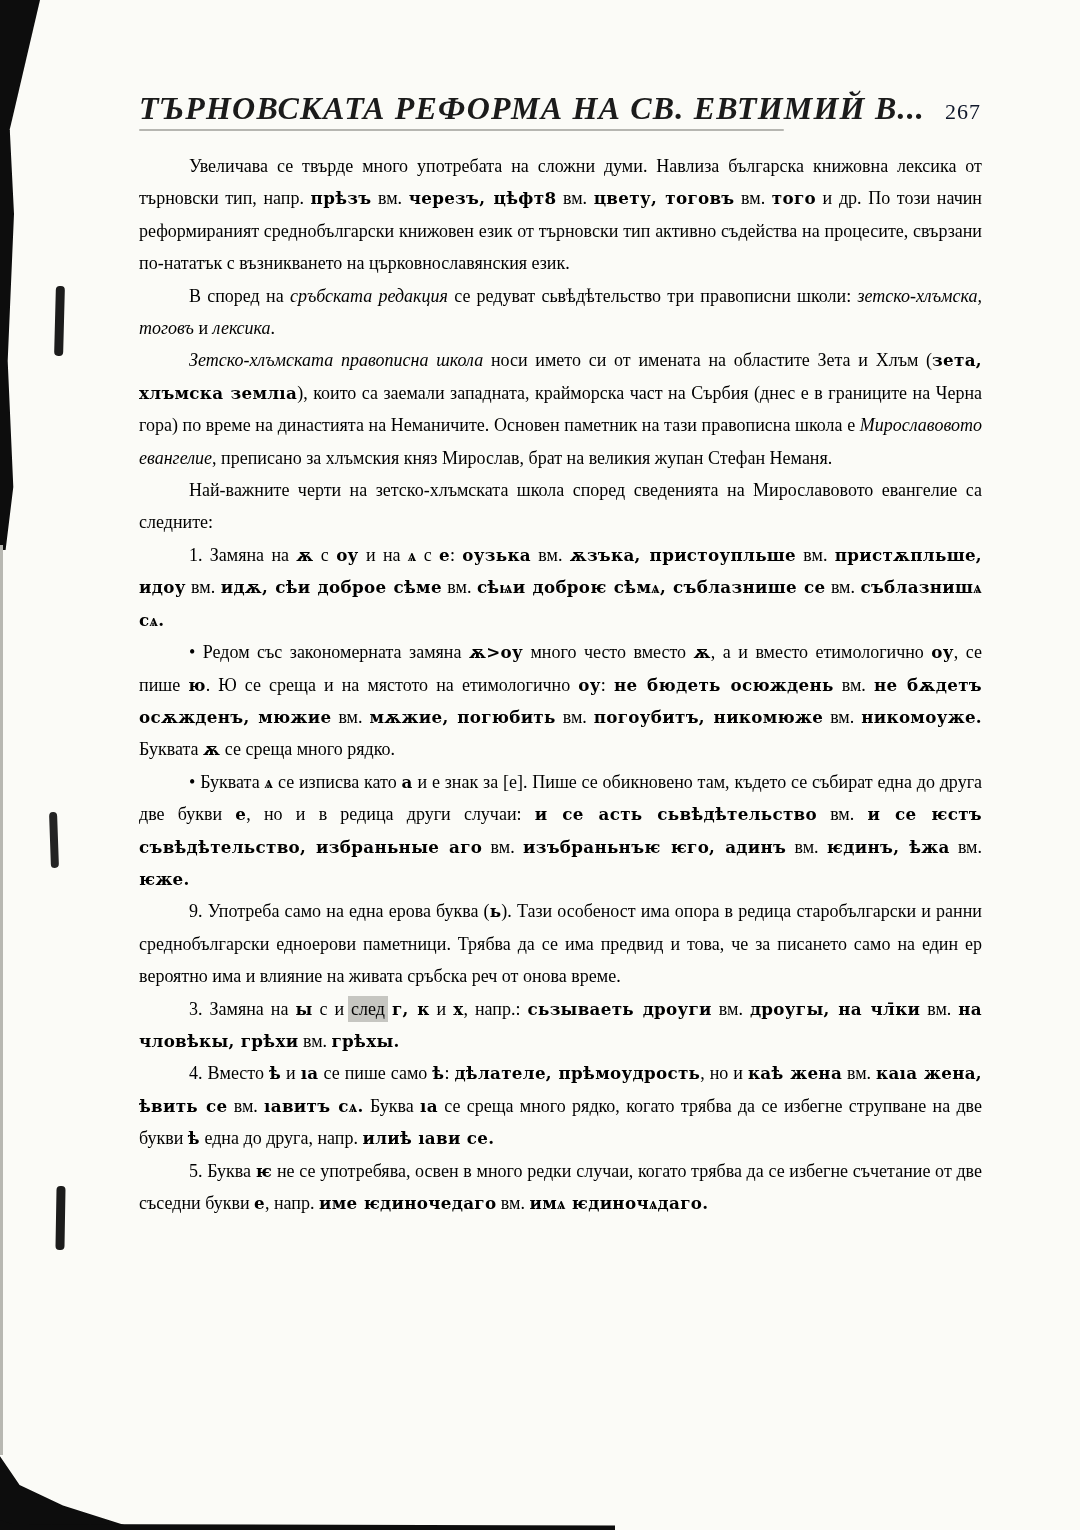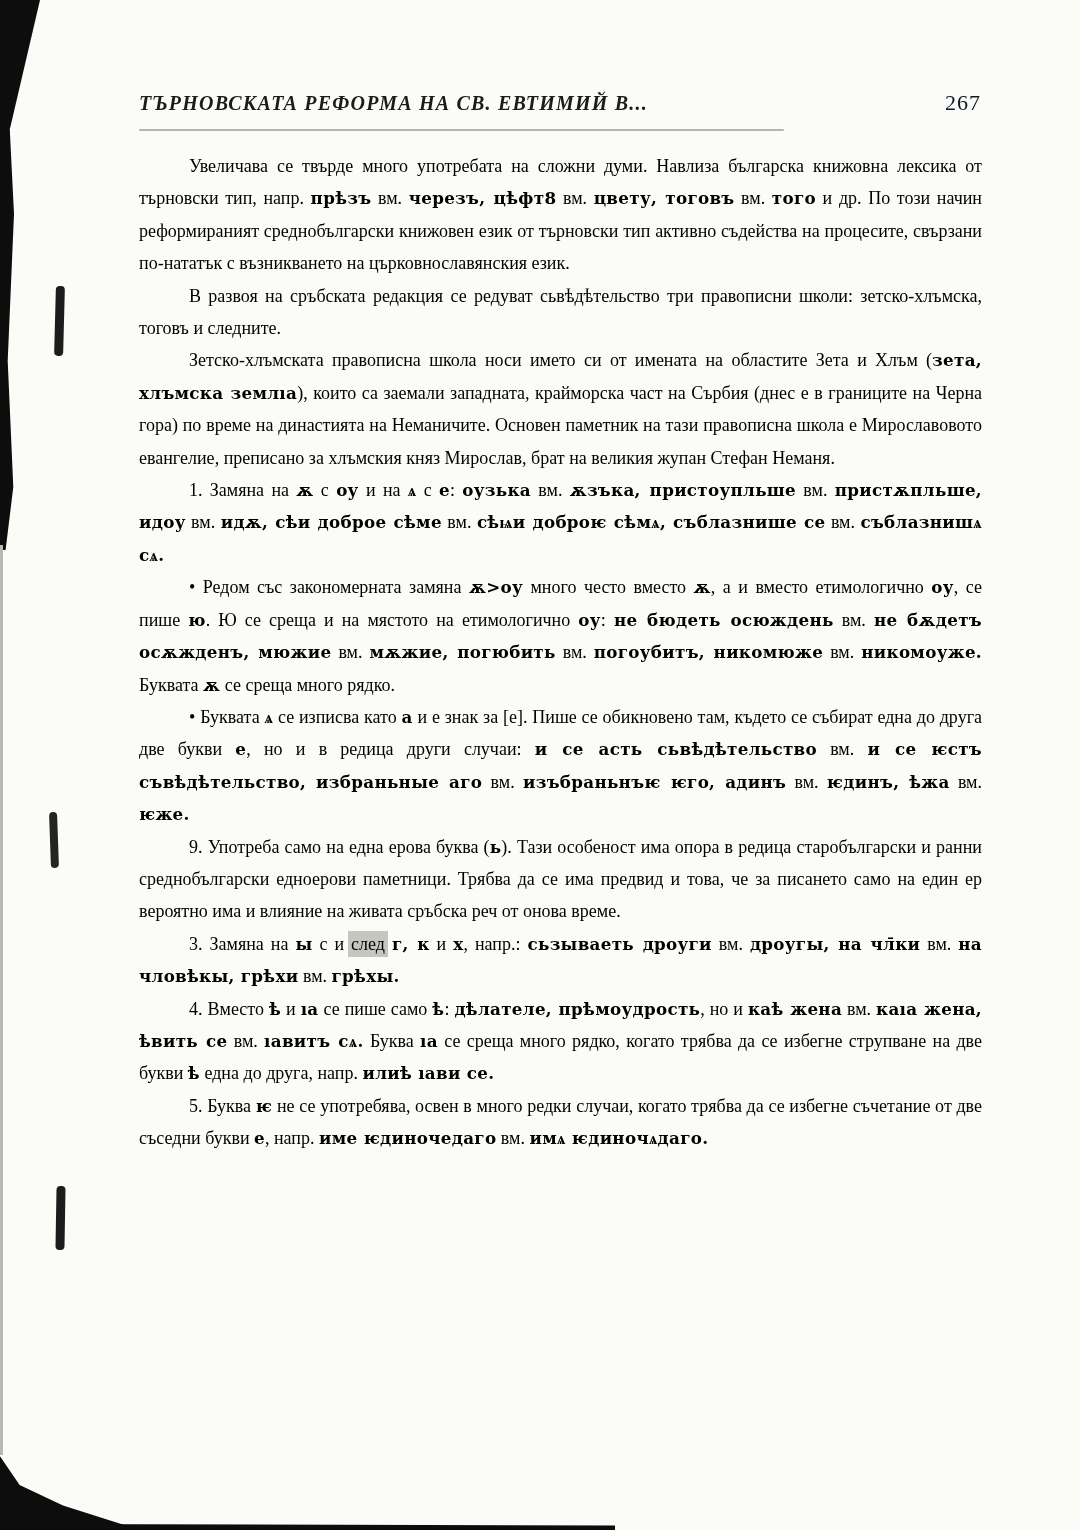--- a/index.html
+++ b/index.html
@@ -16,38 +16,38 @@
   }
 
   
   .header {
     position: absolute;
     top: 90px; left: 139px; width: 842px;
     display: flex; justify-content: space-between; align-items: baseline;
   }
   .running-title {
     font-style: italic; font-weight: 700;
-    font-size: 20px; letter-spacing: 1.2px;
+    font-size: 32px; letter-spacing: 1.2px;
     white-space: nowrap; color: #1b1b1b; text-align: center;
   }
   .page-number { font-size: 22px; letter-spacing: 1px; color: #0f172a; }
   .header-rule {
     position: absolute; top: 129px; left: 139px;
     width: 645px; height: 2px;
     background: #7d7d78; opacity: .55; border-radius: 1px;
   }
 
   
   .body-text {
     position: absolute; top: 150px; left: 139px; width: 843px;
     font-size: 18px; line-height: 32.4px;
     text-align: justify; color: #000000;
   }
   .para { margin: 0; text-indent: 50px; }
-  .seg-i { }
+  .seg-i { font-style: italic; }
   .seg-os {
     font-family: "DejaVu Serif", serif;
     font-weight: 700; font-size: 0.93em; letter-spacing: 0.3px;
   }
   .seg-hl { background: #c6c6c1; box-shadow: 0 0 0 3px #c6c6c1; }
 
   
   .art { position: absolute; background: #0d0d0d; }
   .a-top-left  { left: 0; top: 0; width: 40px; height: 150px;
                  clip-path: polygon(0 0, 100% 0, 30% 80%, 12% 100%, 0 100%); }
@@ -77,22 +77,23 @@
   <div class="art a-bottom-line"></div>
 
   <div class="header">
     <span class="running-title">ТЪРНОВСКАТА РЕФОРМА НА СВ. ЕВТИМИЙ В...</span>
     <span class="page-number">267</span>
   </div>
   <div class="header-rule"></div>
 
   <div class="body-text">
       <p class="para"><span class="seg-n">Увеличава се твърде много употребата на сложни думи. Навлиза българска книжовна лексика от търновски тип, напр. </span><span class="seg-os">прѣзъ</span><span class="seg-n"> вм. </span><span class="seg-os">черезъ, цѣфт8</span><span class="seg-n"> вм. </span><span class="seg-os">цвету, тоговъ</span><span class="seg-n"> вм. </span><span class="seg-os">того</span><span class="seg-n"> и др. По този начин реформираният среднобългарски книжовен език от търновски тип активно съдейства на процесите, свързани по-нататък с възникването на църковнославянския език.</span></p>
-      <p class="para"><span class="seg-n">В развоя на </span><span class="seg-i">сръбската редакция</span><span class="seg-n"> се редуват сьвѣдѣтельство три правописни школи: </span><span class="seg-i">зетско-хлъмска, тоговъ</span><span class="seg-n"> и </span><span class="seg-i">следните</span><span class="seg-n">.</span></p>
+      <p class="para"><span class="seg-n">В според на </span><span class="seg-i">сръбската редакция</span><span class="seg-n"> се редуват сьвѣдѣтельство три правописни школи: </span><span class="seg-i">зетско-хлъмска, тоговъ</span><span class="seg-n"> и </span><span class="seg-i">лексика</span><span class="seg-n">.</span></p>
       <p class="para"><span class="seg-i">Зетско-хлъмската правописна школа</span><span class="seg-n"> носи името си от имената на областите Зета и Хлъм (</span><span class="seg-os">зета, хлъмска землıа</span><span class="seg-n">), които са заемали западната, крайморска част на Сърбия (днес е в границите на Черна гора) по време на династията на Неманичите. Основен паметник на тази правописна школа е </span><span class="seg-i">Мирославовото евангелие</span><span class="seg-n">, преписано за хлъмския княз Мирослав, брат на великия жупан Стефан Неманя.</span></p>
+      <p class="para"><span class="seg-n">Най-важните черти на зетско-хлъмската школа според сведенията на Мирославовото евангелие са следните:</span></p>
       <p class="para"><span class="seg-n">1. Замяна на </span><span class="seg-os">ѫ</span><span class="seg-n"> с </span><span class="seg-os">оу</span><span class="seg-n"> и на </span><span class="seg-os">ѧ</span><span class="seg-n"> с </span><span class="seg-os">е</span><span class="seg-n">: </span><span class="seg-os">оузька</span><span class="seg-n"> вм. </span><span class="seg-os">ѫзъка, пристоупльше</span><span class="seg-n"> вм. </span><span class="seg-os">пристѫпльше, идоу</span><span class="seg-n"> вм. </span><span class="seg-os">идѫ, сѣи доброе сѣме</span><span class="seg-n"> вм. </span><span class="seg-os">сѣѩи доброѥ сѣмѧ, съблазнише се</span><span class="seg-n"> вм. </span><span class="seg-os">съблазнишѧ сѧ.</span></p>
       <p class="para"><span class="seg-n">• Редом със закономерната замяна </span><span class="seg-os">ѫ&gt;оу</span><span class="seg-n"> много често вместо </span><span class="seg-os">ѫ</span><span class="seg-n">, а и вместо етимологично </span><span class="seg-os">оу</span><span class="seg-n">, се пише </span><span class="seg-os">ю</span><span class="seg-n">.  Ю се среща и  на мястото на етимологично </span><span class="seg-os">оу</span><span class="seg-n">: </span><span class="seg-os">не бюдеть осюждень</span><span class="seg-n"> вм. </span><span class="seg-os">не бѫдетъ осѫжденъ, мюжие</span><span class="seg-n"> вм. </span><span class="seg-os">мѫжие, погюбить</span><span class="seg-n"> вм. </span><span class="seg-os">погоубитъ, никомюже</span><span class="seg-n"> вм. </span><span class="seg-os">никомоуже.</span><span class="seg-n"> Буквата </span><span class="seg-os">ѫ</span><span class="seg-n"> се среща много рядко.</span></p>
       <p class="para"><span class="seg-n">• Буквата </span><span class="seg-os">ѧ</span><span class="seg-n"> се изписва като </span><span class="seg-os">а</span><span class="seg-n"> и е знак за [е]. Пише се обикновено там, където се събират една до друга две букви </span><span class="seg-os">е</span><span class="seg-n">, но и в редица други случаи: </span><span class="seg-os">и се асть сьвѣдѣтельство</span><span class="seg-n"> вм. </span><span class="seg-os">и се ѥстъ съвѣдѣтельство, избраньные аго</span><span class="seg-n"> вм. </span><span class="seg-os">изъбраньнъѥ ѥго, адинъ</span><span class="seg-n"> вм. </span><span class="seg-os">ѥдинъ, ѣжа</span><span class="seg-n"> вм. </span><span class="seg-os">ѥже.</span></p>
       <p class="para"><span class="seg-n">9. Употреба само на една ерова буква (</span><span class="seg-os">ь</span><span class="seg-n">). Тази особеност има опора в редица старобългарски и ранни среднобългарски едноерови паметници. Трябва да се има предвид и това, че за писането само на един ер вероятно има и влияние на живата сръбска реч от онова време.</span></p>
       <p class="para"><span class="seg-n">3. Замяна на </span><span class="seg-os">ы</span><span class="seg-n"> с и </span><span class="seg-hl">след</span><span class="seg-n"> </span><span class="seg-os">г, к</span><span class="seg-n"> и </span><span class="seg-os">х</span><span class="seg-n">, напр.: </span><span class="seg-os">сьзываеть дроуги</span><span class="seg-n"> вм. </span><span class="seg-os">дроугы, на чл̄ки</span><span class="seg-n"> вм. </span><span class="seg-os">на чловѣкы, грѣхи</span><span class="seg-n"> вм. </span><span class="seg-os">грѣхы.</span></p>
       <p class="para"><span class="seg-n">4. Вместо </span><span class="seg-os">ѣ</span><span class="seg-n"> и </span><span class="seg-os">ıа</span><span class="seg-n"> се пише само </span><span class="seg-os">ѣ</span><span class="seg-n">: </span><span class="seg-os">дѣлателе, прѣмоудрость</span><span class="seg-n">, но и </span><span class="seg-os">каѣ жена</span><span class="seg-n"> вм. </span><span class="seg-os">каıа жена, ѣвить се</span><span class="seg-n"> вм. </span><span class="seg-os">ıавитъ сѧ.</span><span class="seg-n"> Буква </span><span class="seg-os">ıа</span><span class="seg-n"> се среща много рядко, когато трябва да се избегне струпване на две букви </span><span class="seg-os">ѣ</span><span class="seg-n"> една до друга, напр. </span><span class="seg-os">илиѣ ıави се.</span></p>
       <p class="para"><span class="seg-n">5. Буква </span><span class="seg-os">ѥ</span><span class="seg-n"> не се употребява, освен в много редки случаи, когато трябва да се избегне съчетание от две съседни букви </span><span class="seg-os">е</span><span class="seg-n">, напр. </span><span class="seg-os">име ѥдиночедаго</span><span class="seg-n"> вм. </span><span class="seg-os">имѧ ѥдиночѧдаго.</span></p>
     </div>
 
 </div>

